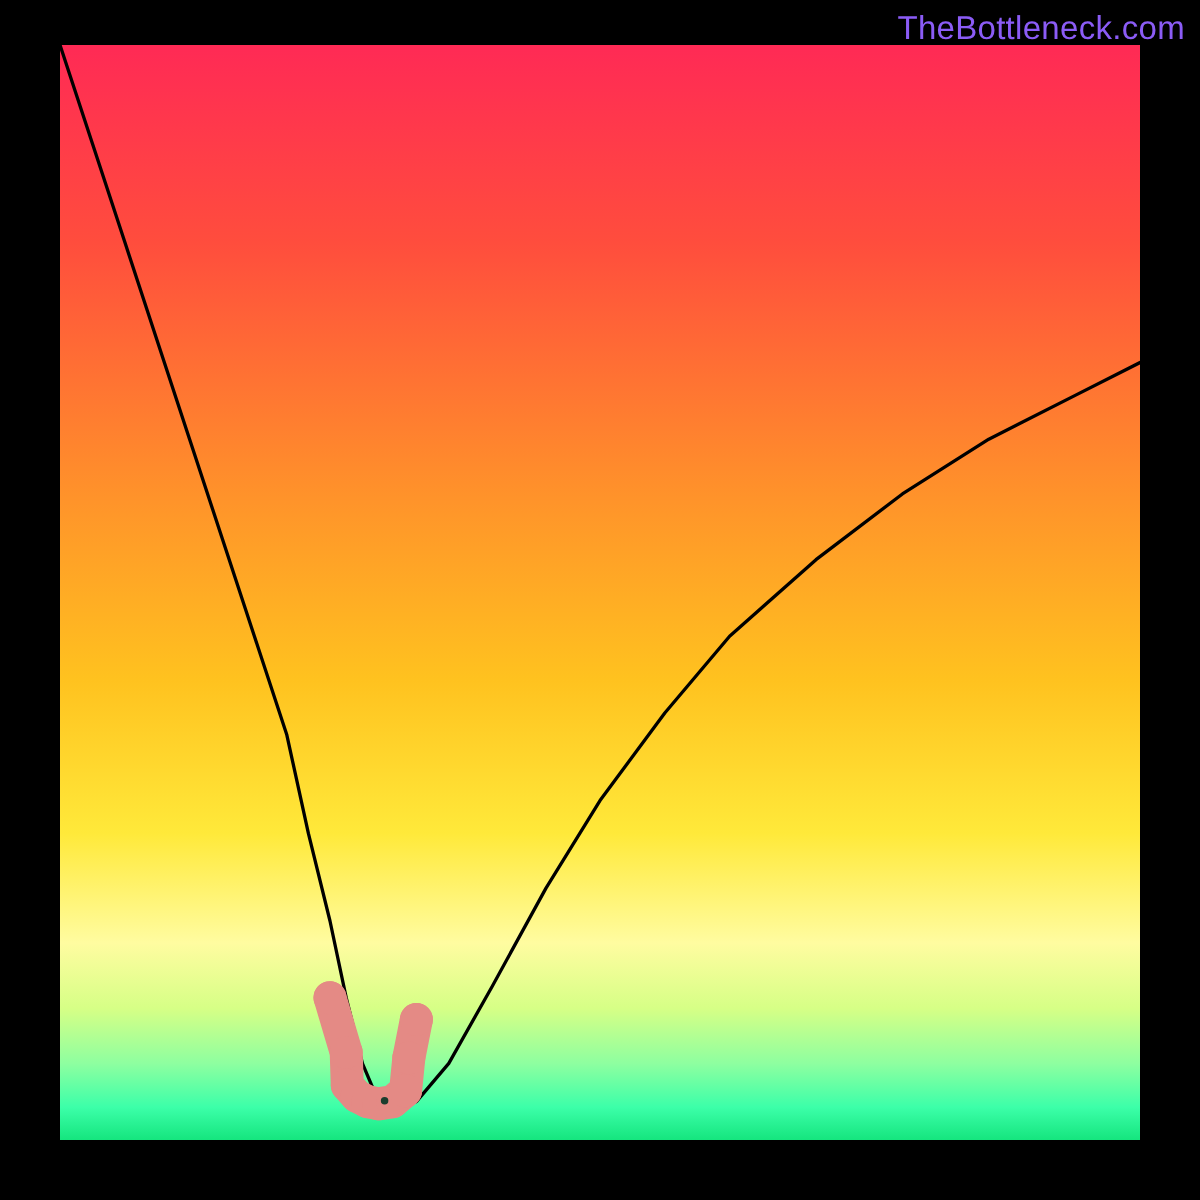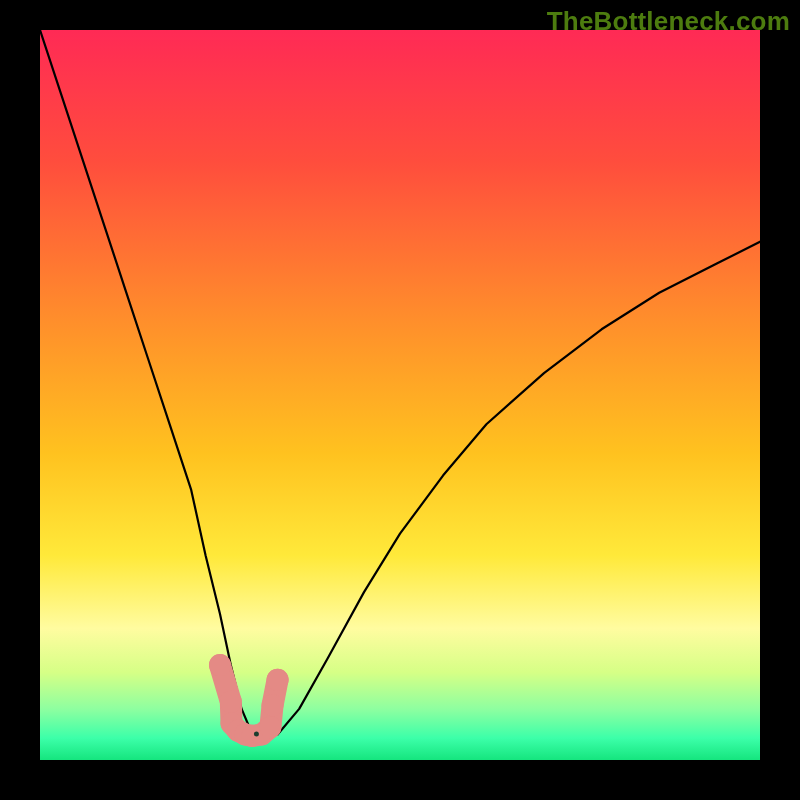--- a/index.html
+++ b/index.html
@@ -22,23 +22,23 @@
     position: absolute;
     left: 40px;
     top: 30px;
     width: 720px;
     height: 730px;
   }
   .watermark {
     position: absolute;
     top: 6px;
     right: 10px;
-    color: #4d7c0f;
-    font-size: 26px;
-    font-weight: 700;
+    color: #8b5cf6;
+    font-size: 22px;
+    font-weight: 400;
     letter-spacing: 0.2px;
     user-select: none;
   }
   svg { display: block; }
 </style>
 </head>
 <body>
 
 <div class="frame">
 

